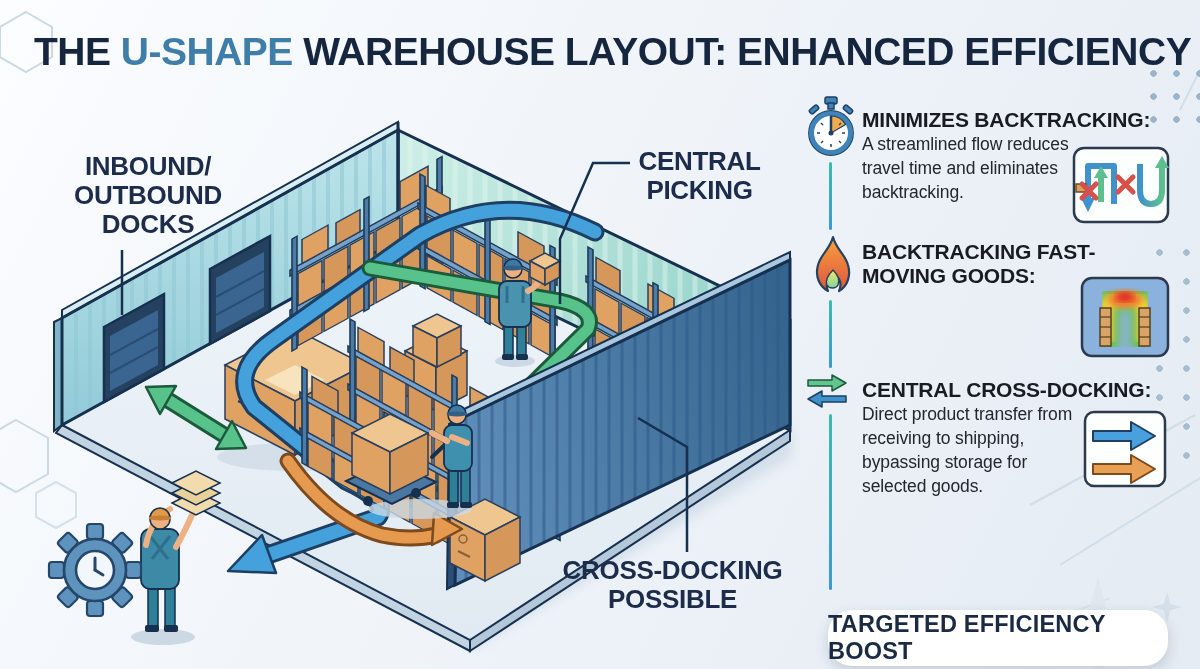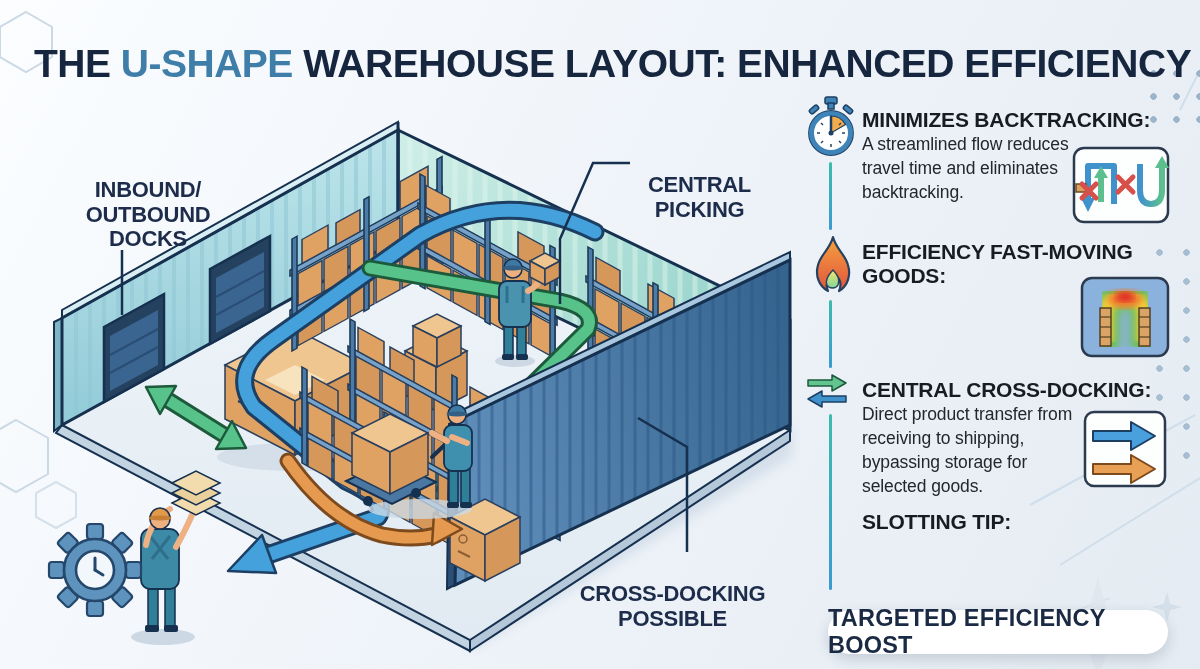--- a/index.html
+++ b/index.html
@@ -2,38 +2,38 @@
 <html><head>
 <meta charset="utf-8">
 <style>
   html,body{margin:0;padding:0;}
   body{font-family:"Liberation Sans", sans-serif;}
   .stage{position:relative;width:1200px;height:669px;overflow:hidden;
          background:linear-gradient(118deg,#fbfdff 0%,#f1f5fa 40%,#e4ebf2 100%);}
   .stage *{box-sizing:border-box;}
 
   
-  .title{position:absolute;left:34px;top:16px;width:1150px;
+  .title{position:absolute;left:34px;top:4px;width:1150px;
          font-size:39px;font-weight:800;letter-spacing:-0.5px;color:#17263f;white-space:nowrap;}
   .title .accent{color:#3f7ea9;}
 
   
   .bg-decor{position:absolute;left:0;top:0;}
   .dots{position:absolute;background-image:radial-gradient(circle,#9cb4ca 3px,transparent 3.5px);}
   .dots-a{left:1142px;top:62px;width:72px;height:72px;background-size:23px 23px;}
   .dots-b{left:1146px;top:238px;width:54px;height:236px;background-size:27px 29px;opacity:.85;}
   .sparkle{position:absolute;background:#e0e7ee;
            clip-path:polygon(50% 0,61% 39%,100% 50%,61% 61%,50% 100%,39% 61%,0 50%,39% 39%);}
   .sparkle-big{left:1046px;top:578px;width:104px;height:104px;}
   .sparkle-small{left:1152px;top:592px;width:30px;height:30px;background:#d4dfe9;}
 
   
   .illustration{position:absolute;left:0;top:89px;width:800px;height:580px;}
-  .dlabel{position:absolute;font-weight:800;font-size:22px;line-height:1.12;
-          color:#1c2c4a;text-align:center;letter-spacing:-0.3px;margin-top:26px;}
+  .dlabel{position:absolute;font-weight:800;font-size:26px;line-height:1.12;
+          color:#1c2c4a;text-align:center;letter-spacing:-0.3px;}
   .lbl-inbound{left:48px;top:152px;width:200px;}
   .lbl-central{left:622px;top:147px;width:155px;}
   .lbl-cross{left:545px;top:556px;width:255px;}
 
   
   .post{fill:#4d7ba8;stroke:#1d3a57;stroke-width:1.6;}
   .beam{fill:#76a1c8;stroke:#1d3a57;stroke-width:1.6;}
   .bx{fill:#dfa263;stroke:#2a3f5e;stroke-width:1.5;}
   .bx2{fill:#d6985a;stroke:#2a3f5e;stroke-width:1.5;}
   .bxt{fill:#efc68f;stroke:#2a3f5e;stroke-width:1.5;}
@@ -43,21 +43,21 @@
   
   .connector{position:absolute;left:829px;width:3px;border-radius:2px;
              background:linear-gradient(#3bbcaa,#3a9ad2);}
   .c1{top:162px;height:68px;} .c2{top:300px;height:68px;} .c3{top:414px;height:176px;}
   .sb-icon{position:absolute;}
   .sb-text{position:absolute;left:862px;}
   .sb-heading{font-size:21px;font-weight:700;color:#181c22;line-height:1.12;letter-spacing:-0.2px;}
   .sb-body{font-size:17.5px;color:#23272d;line-height:1.38;letter-spacing:-0.1px;}
   .sb-figure{position:absolute;}
 
-  .badge{position:absolute;left:828px;top:610px;width:340px;height:44px;border-radius:24px;
+  .badge{position:absolute;left:828px;top:610px;width:340px;height:56px;border-radius:24px;
          background:#ffffff;box-shadow:0 5px 14px rgba(30,50,80,.18);
          display:flex;align-items:center;justify-content:center;
          font-size:23.5px;font-weight:800;color:#1b2a44;letter-spacing:0.2px;}
 </style>
 </head>
 <body>
 
 <div class="stage">
 
   <svg class="bg-decor" width="1200" height="669">
@@ -472,21 +472,21 @@
         <linearGradient id="gF2" x1="0" y1="0" x2="0" y2="1">
           <stop offset="0" stop-color="#f8e668"></stop>
             <stop offset="1" stop-color="#7fd6a0"></stop>
         </linearGradient>
       </defs>
       <path d="M23,3 C26,15 35,20 38,31 C41,41 38,52 29,57 C32,50 30,44 24,40 C18,44 15,50 18,57 C9,52 5,42 8,31 C11,20 20,15 23,3 Z" fill="url(#gF1)" stroke="#27425f" stroke-width="2.2" stroke-linejoin="round"></path>
       <path d="M23,36 C28,41 30,46 28,51 C26,55 19,55 17,51 C15,46 18,41 23,36 Z" fill="url(#gF2)" stroke="#27425f" stroke-width="1.4"></path>
     </svg>
   </div>
   <div class="sb-text" style="top:240px;width:290px;">
-    <div class="sb-heading" style="width:280px;">EFFICIENCY FAST-MOVING GOODS:</div>
+    <div class="sb-heading" style="width:280px;">BACKTRACKING FAST-MOVING GOODS:</div>
   </div>
   <div class="sb-figure" style="left:1080px;top:276px;">
     <svg width="90" height="82" viewBox="0 0 90 82">
       <defs>
         <clipPath id="cpHM">
             <rect x="2" y="2" width="86" height="78" rx="10"></rect>
           </clipPath>
         <filter id="b5">
             <feGaussianBlur stdDeviation="5"></feGaussianBlur>
           </filter>
@@ -528,20 +528,19 @@
   </div>
   <div class="sb-figure" style="left:1083px;top:410px;">
     <svg width="84" height="78" viewBox="0 0 84 78">
       <rect x="2" y="2" width="80" height="74" rx="9" fill="#fdfefe" stroke="#2b3a4e" stroke-width="2.5"></rect>
       <polygon points="10,21 48,21 48,12 72,26 48,40 48,31 10,31" fill="#4aa0dc" stroke="#1d3f63" stroke-width="2" stroke-linejoin="round"></polygon>
       <polygon points="10,54 48,54 48,45 72,59 48,73 48,64 10,64" fill="#e8a055" stroke="#7d4a1e" stroke-width="2" stroke-linejoin="round"></polygon>
     </svg>
   </div>
 
   <div class="sb-text" style="top:510px;width:310px;">
-    <div class="sb-heading">SLOTTING TIP:</div>
   </div>
 
   <div class="sparkle sparkle-big"></div>
   <div class="sparkle sparkle-small"></div>
   <div class="badge">TARGETED EFFICIENCY BOOST</div>
 
 </div>
 
 </body></html>

